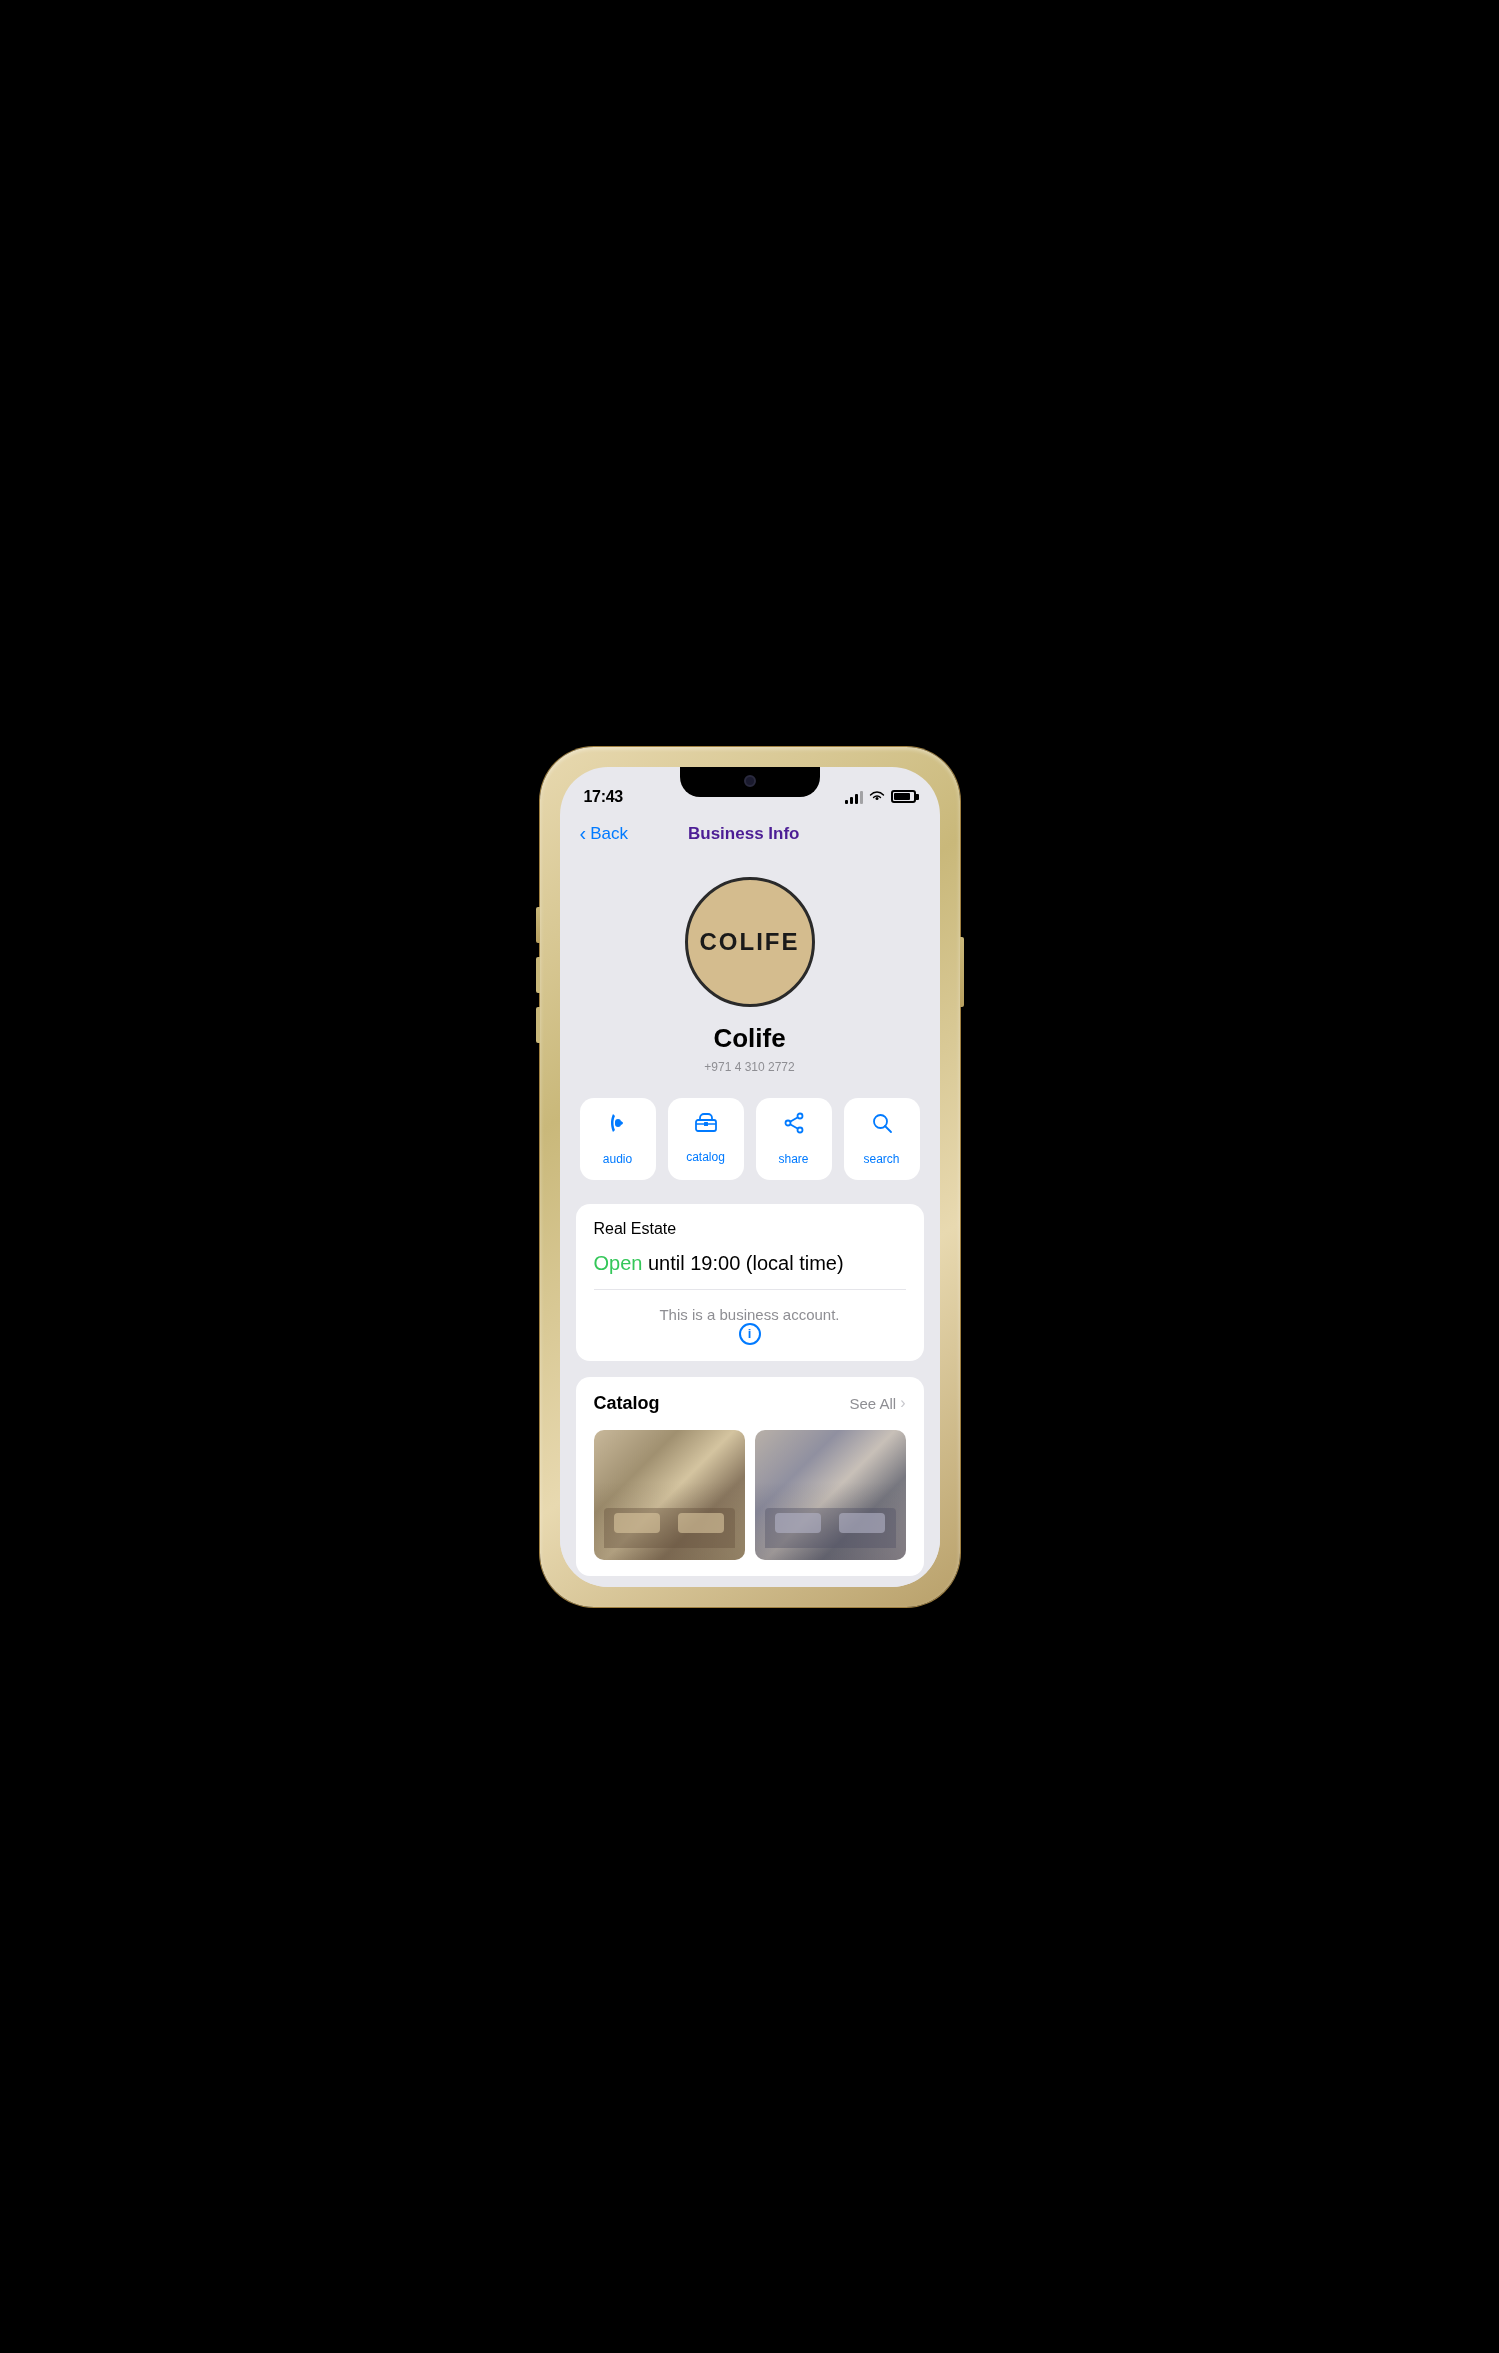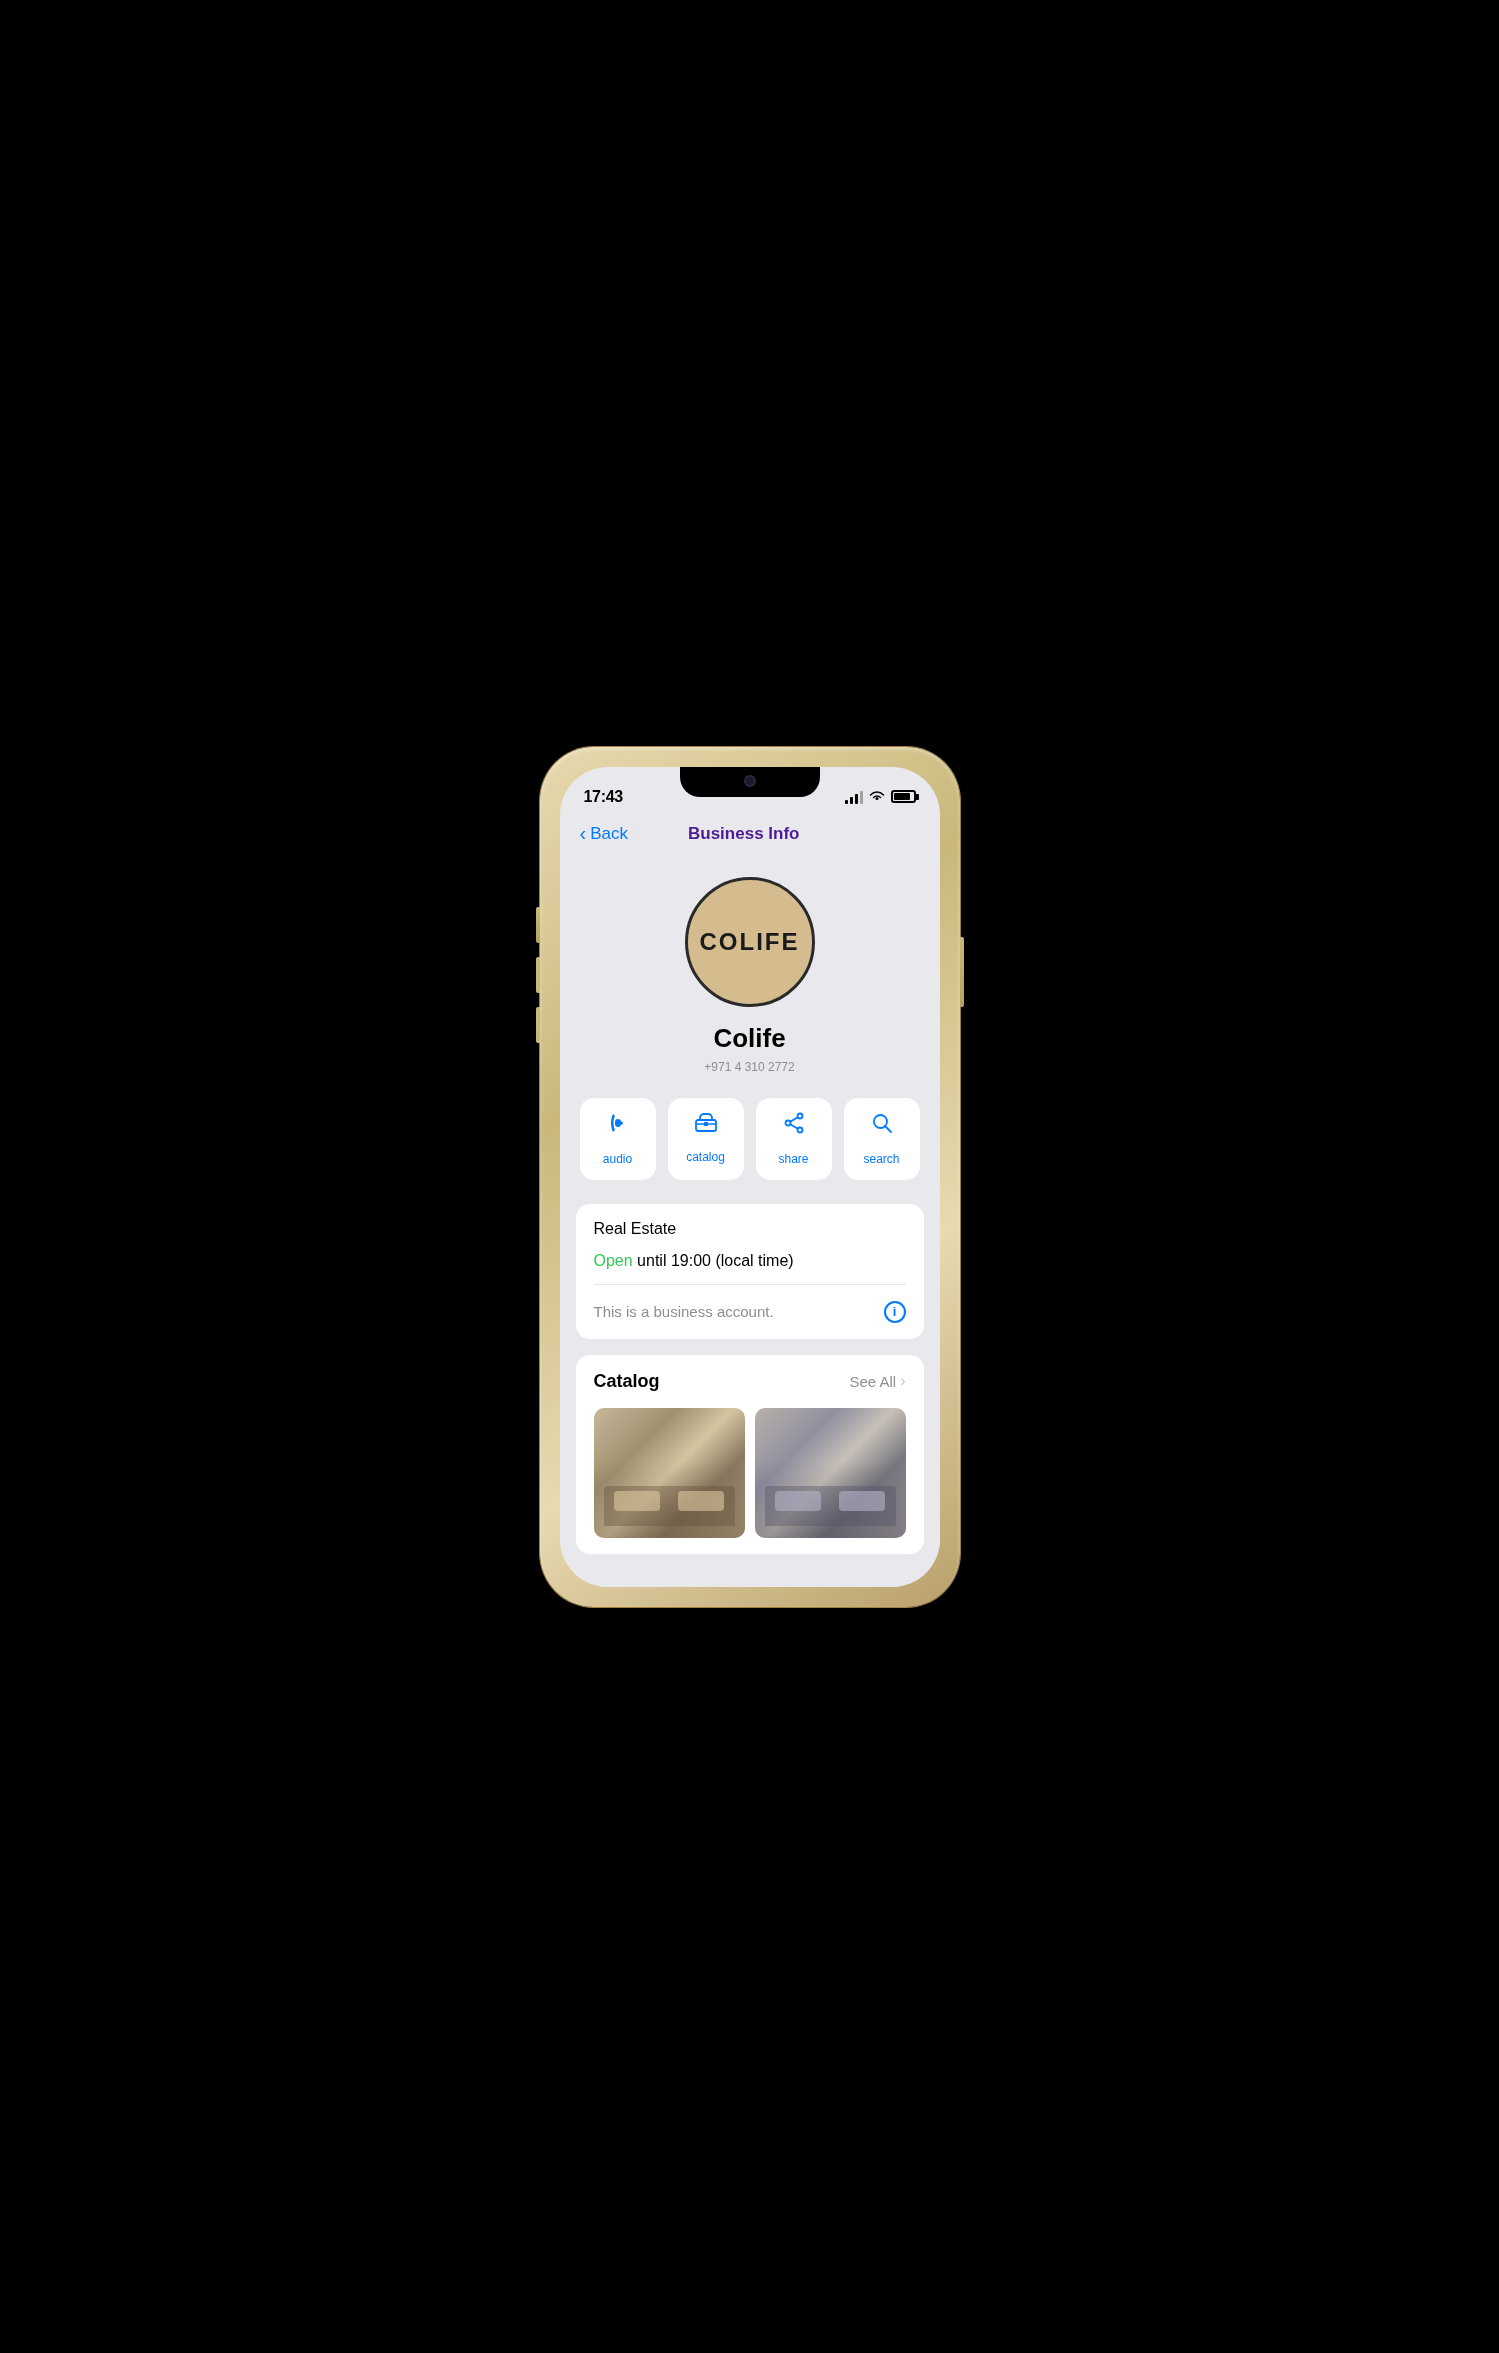--- a/index.html
+++ b/index.html
@@ -280,37 +280,38 @@
       padding: 16px 18px;
     }
 
     .info-category {
       font-size: 16px;
       color: #000;
       margin-bottom: 14px;
     }
 
     .info-hours {
-      font-size: 16px;
+      font-size: 20px;
       color: #000;
       margin-bottom: 14px;
       padding-bottom: 14px;
       border-bottom: 1px solid #e5e5ea;
     }
 
     .info-hours .open {
       color: #34c759;
       font-weight: 500;
     }
 
     .info-account {
       display: flex;
       align-items: center;
       justify-content: space-between;
       padding-top: 2px;
+      flex-direction: column;
     }
 
     .info-account-text {
       font-size: 15px;
       color: #8e8e93;
     }
 
     .info-icon {
       width: 22px;
       height: 22px;

